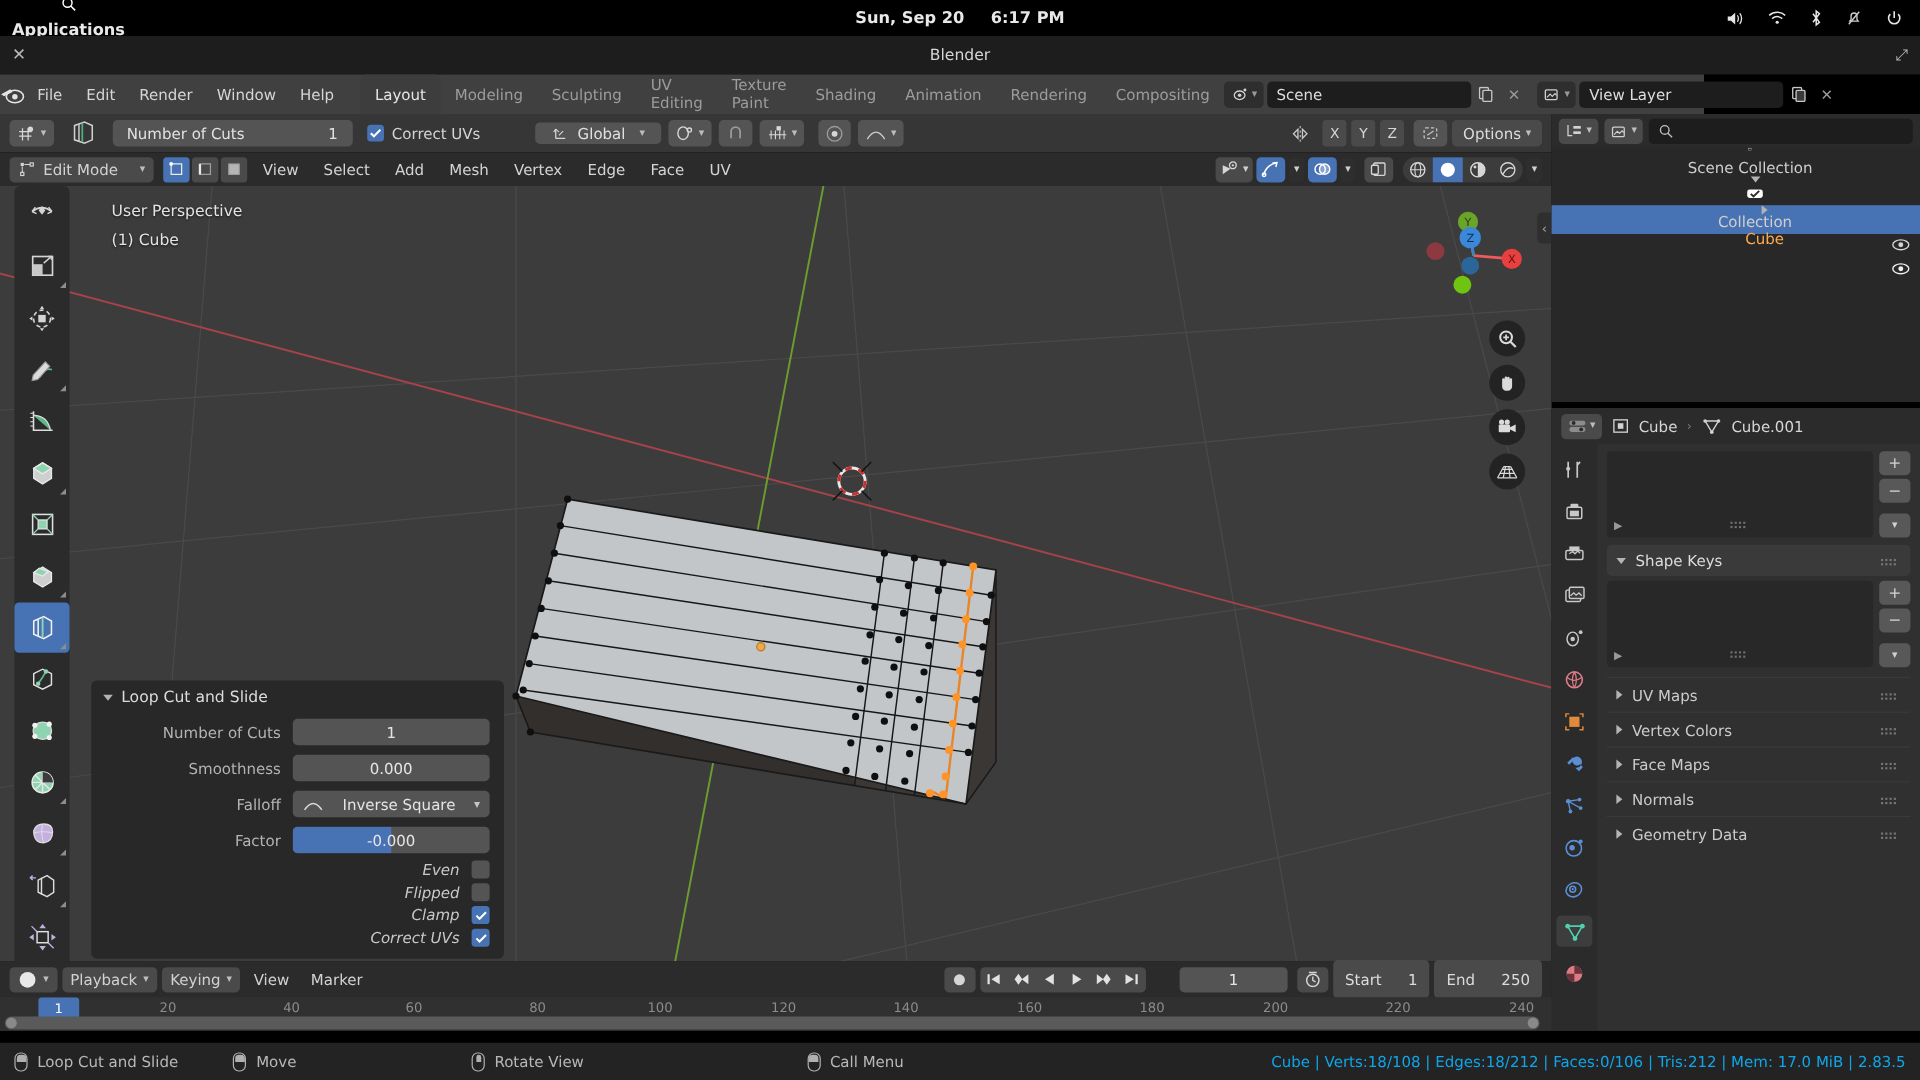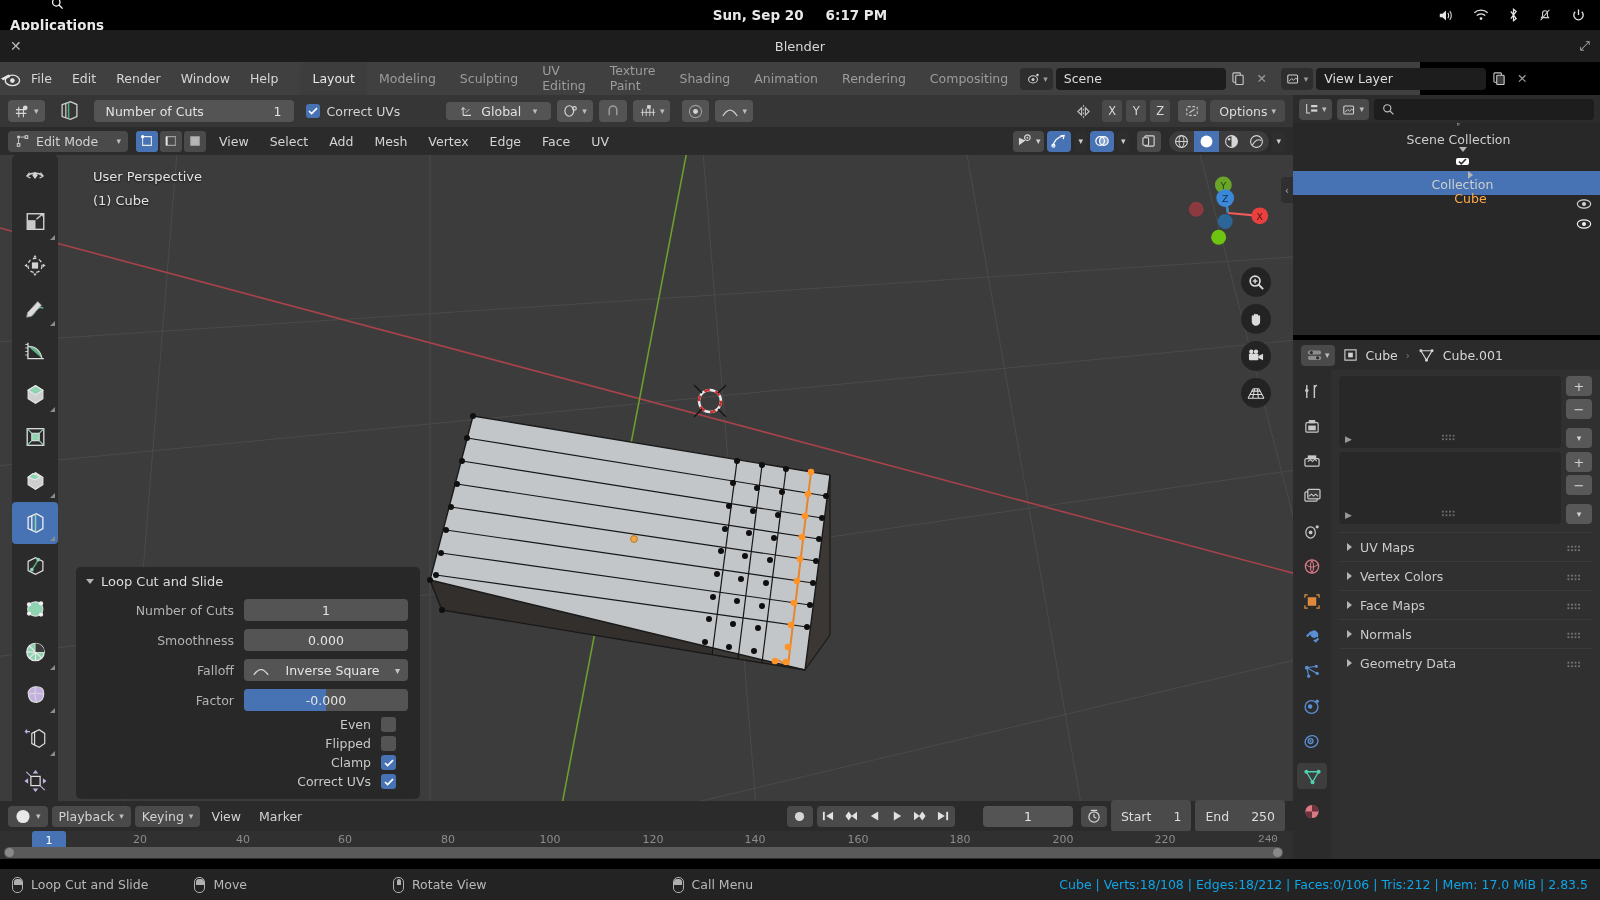--- a/index.html
+++ b/index.html
@@ -130,21 +130,21 @@
   .op-head { display:flex; align-items:center; gap:7px; padding:7px 10px 8px 10px; color:#dcdcdc; font-size:13px;}
   .op-row { display:flex; align-items:center; gap:10px; padding:2px 12px 2px 0; margin-bottom:4px; }
   .op-label { width:158px; text-align:right; color:#b3b3b3; font-size:12.5px;}
   .op-field {
     flex:1; background:#545454; border-radius:4px; height:22px;
     display:flex; align-items:center; justify-content:center; color:#e5e5e5; position:relative; overflow:hidden;
   }
   .op-field .fill { position:absolute; left:0;top:0;bottom:0;width:50%;background:#4772b3;}
   .op-field span { position:relative; z-index:1; }
   .op-field.sel { justify-content:flex-start; padding:0 8px; gap:8px;}
-  .op-cb-row { display:flex; align-items:flex-start; justify-content:flex-end; gap:10px; padding-right:24px; margin-bottom:4px;}
+  .op-cb-row { display:flex; align-items:flex-start; justify-content:flex-end; gap:10px; padding-right:12px; margin-bottom:4px;font-style:italic;}
   .op-cb-row .lbl { color:#c9c9c9; }
   .op-cb { width:15px;height:15px;border-radius:3px;background:#4772b3;display:flex;align-items:center;justify-content:center;}
   .op-cb.off{background:#545454;}
 
   
   .outliner { position:absolute; top:95px; left:1293px; width:307px; height:240px; background:#2b2b2b; }
   .outliner-head { height:28px; background:#2b2b2b; display:flex; align-items:center; gap:5px; padding:0 6px;}
   .ol-btn { background:#4a4a4a;border-radius:4px;height:21px;display:flex;align-items:center;gap:2px;padding:0 5px;}
   .ol-search { flex:1; background:#1d1d1d; border-radius:4px; height:21px; display:flex; align-items:center; padding:0 8px; }
   .ol-body { background:#282828; height:212px; font-size:12.5px; color:#cfcfcf; }
@@ -1115,20 +1115,38 @@
             </span>
           </div>
           <div class="lb-btns">
             <div class="lbb">+</div>
             <div class="lbb">−</div>
             <div class="lbb dn">
                 <span style="font-size:9px;">▾</span>
               </div>
           </div>
         </div>
+        <div class="panel-hdr">
+          <span class="tri-d"></span>
+          <span>Shape Keys</span>
+          <span class="grip">
+            <svg width="17" height="8" viewBox="0 0 18 9">
+                <g fill="#777">
+                  <rect x="0" y="2" width="2" height="2"></rect>
+                  <rect x="4" y="2" width="2" height="2"></rect>
+                  <rect x="8" y="2" width="2" height="2"></rect>
+                  <rect x="12" y="2" width="2" height="2"></rect>
+                  <rect x="0" y="6" width="2" height="2"></rect>
+                  <rect x="4" y="6" width="2" height="2"></rect>
+                  <rect x="8" y="6" width="2" height="2"></rect>
+                  <rect x="12" y="6" width="2" height="2"></rect>
+                </g>
+              </svg>
+          </span>
+        </div>
         <div class="listbox">
           <div class="lb">
             <span class="play">▶</span>
             <span class="grip">
               <svg width="17" height="8" viewBox="0 0 18 9">
                   <g fill="#6f6f6f">
                     <rect x="0" y="2" width="2" height="2"></rect>
                     <rect x="4" y="2" width="2" height="2"></rect>
                     <rect x="8" y="2" width="2" height="2"></rect>
                     <rect x="12" y="2" width="2" height="2"></rect>
@@ -1318,21 +1336,21 @@
       <div class="tl-tick" style="left:243px;">40</div>
       <div class="tl-tick" style="left:345px;">60</div>
       <div class="tl-tick" style="left:448px;">80</div>
       <div class="tl-tick" style="left:550px;">100</div>
       <div class="tl-tick" style="left:653px;">120</div>
       <div class="tl-tick" style="left:755px;">140</div>
       <div class="tl-tick" style="left:858px;">160</div>
       <div class="tl-tick" style="left:960px;">180</div>
       <div class="tl-tick" style="left:1063px;">200</div>
       <div class="tl-tick" style="left:1165px;">220</div>
-      <div class="tl-tick" style="left:1268px;font-family:Liberation Mono, monospace;">240</div>
+      <div class="tl-tick" style="left:1268px;">240</div>
       <div class="tl-scroll"></div>
     </div>
   </div>
 
   <div class="statusbar">
     <div class="sb-item">
       <span class="mouse">
           <i></i>
         </span>
       <span>Loop Cut and Slide</span>

